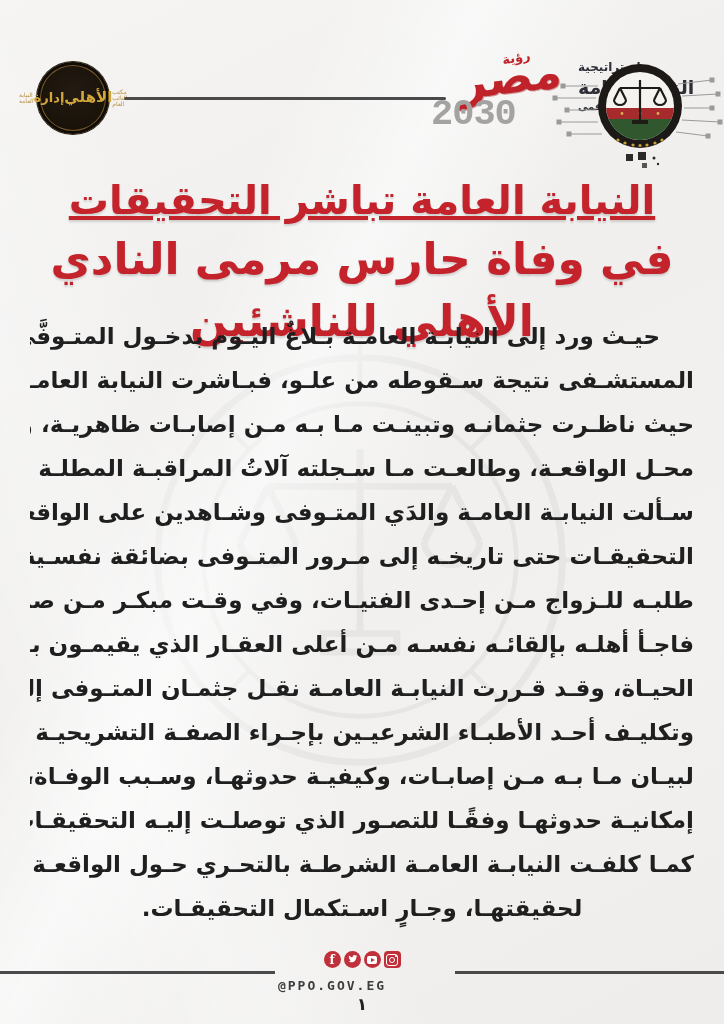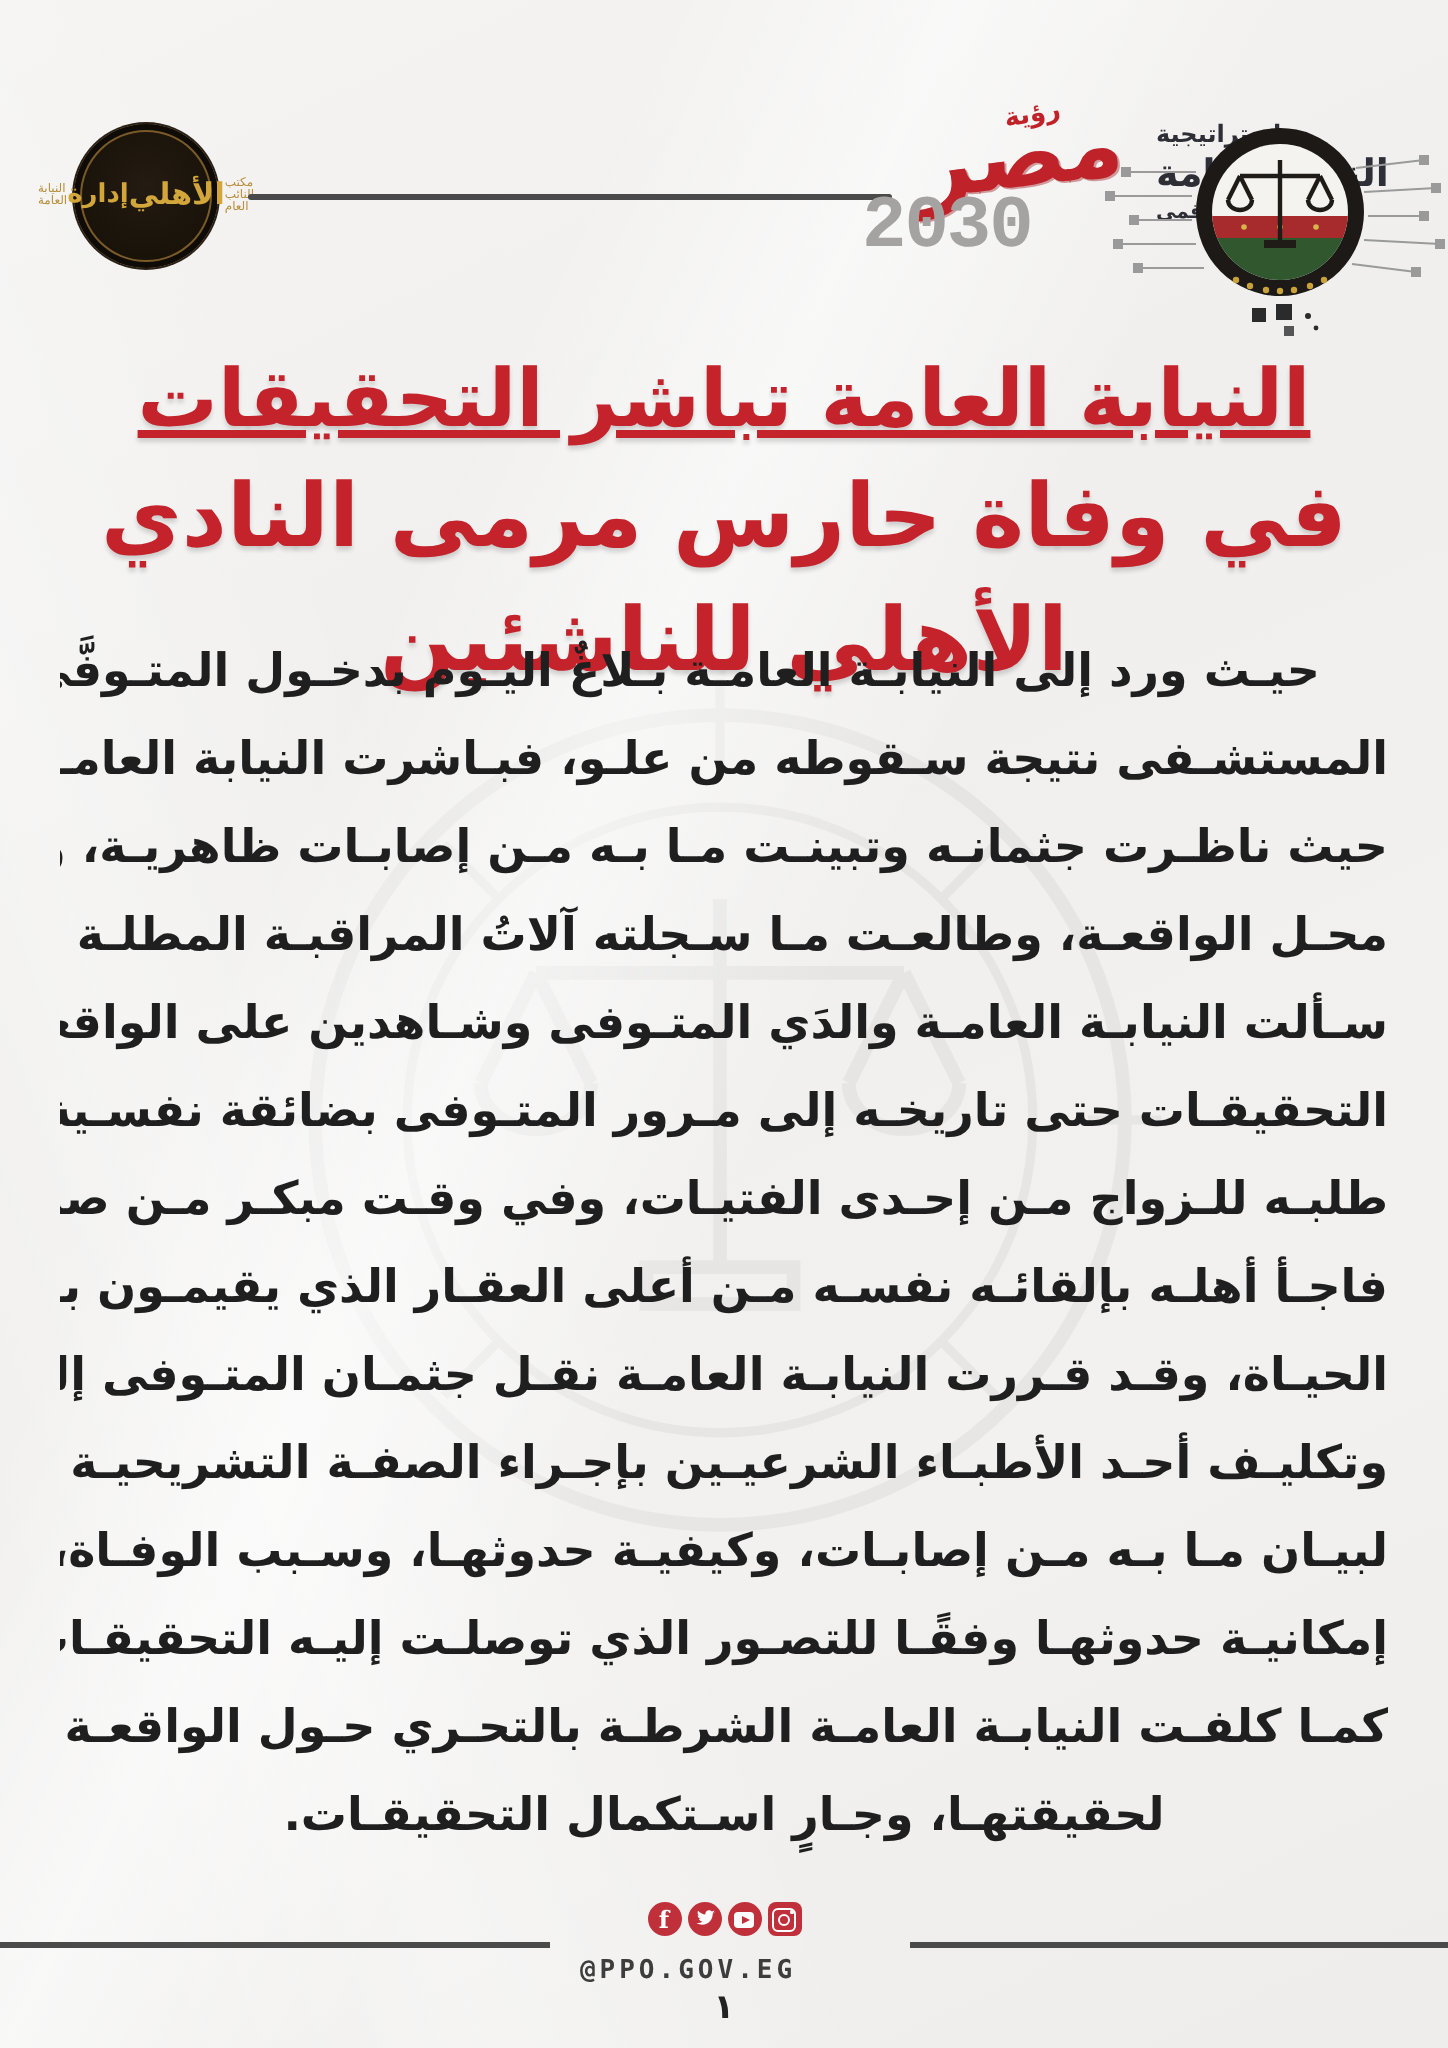--- a/index.html
+++ b/index.html
@@ -56,21 +56,21 @@
   .social{position:absolute;left:322px;top:951px;width:80px;display:flex;gap:3px;justify-content:center;}
   .sicon{width:17px;height:17px;background:#c0303a;display:flex;align-items:center;justify-content:center;flex:0 0 auto;}
   .sicon.round{border-radius:50%;}
   .sicon.sq{border-radius:4px;}
   .fb-f{color:#fff;font-weight:800;font-size:12px;line-height:1;font-family:"DejaVu Serif",serif;}
   .yt-box{width:10px;height:8px;background:#fff;border-radius:2px;display:flex;align-items:center;justify-content:center;}
   .yt-tri{width:0;height:0;border-left:4px solid #c0303a;border-top:2.5px solid transparent;border-bottom:2.5px solid transparent;margin-left:1px;}
   .ig-frame{width:10px;height:10px;border:1.4px solid #fff;border-radius:3px;display:flex;align-items:center;justify-content:center;position:relative;}
   .ig-lens{width:4px;height:4px;border:1.2px solid #fff;border-radius:50%;}
   .ig-dot{position:absolute;right:0.5px;top:0.5px;width:1.5px;height:1.5px;background:#fff;border-radius:50%;}
-  .handle{position:absolute;left:16px;top:978px;width:656px;text-align:center;font-size:13px;font-weight:700;
+  .handle{position:absolute;left:4px;top:978px;width:656px;text-align:center;font-size:13px;font-weight:700;
     letter-spacing:2px;color:#3d3d3d;font-family:"DejaVu Sans Mono",monospace;}
   .pagenum{position:absolute;left:0;top:994px;width:724px;text-align:center;font-size:17px;font-weight:700;color:#222;}
 </style>
 </head>
 <body>
 
 <div class="page">
 
   <svg class="watermark" width="460" height="460" viewBox="0 0 100 100">
     <circle cx="50" cy="50" r="44" fill="none" stroke="#333" stroke-width="1.5"></circle>

